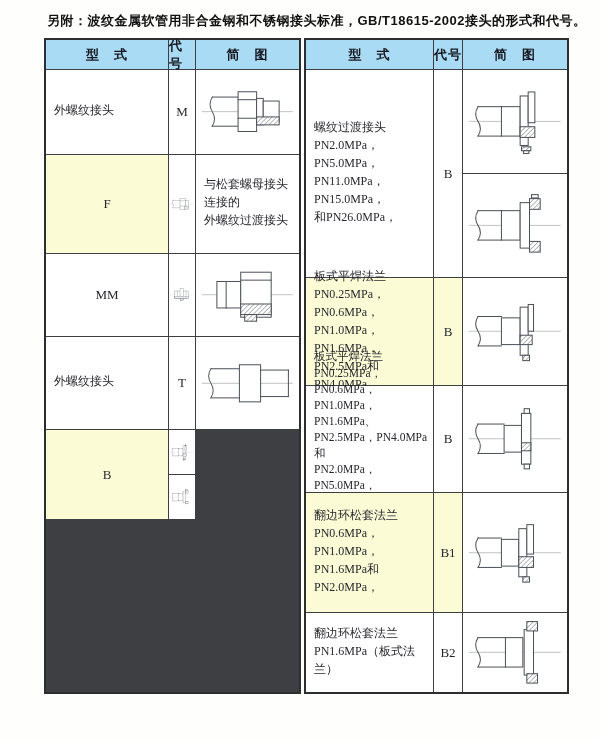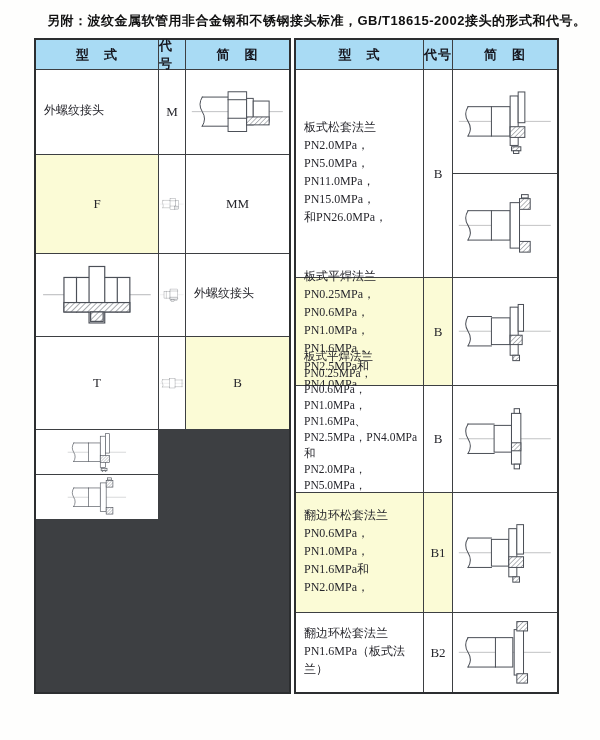--- a/index.html
+++ b/index.html
@@ -6,21 +6,21 @@
   body{
     width:600px;height:740px;position:relative;background:#fefefd;
     font-family:"Liberation Sans","DejaVu Sans",sans-serif;color:#1b1b1f;
     overflow:hidden;
   }
   .doc-title{
     position:absolute;left:33px;top:12px;width:540px;
     font-size:13px;font-weight:bold;letter-spacing:0.5px;color:#111;margin-left:14px;
   }
   .table-wrap{
-    position:absolute;left:34px;top:38px;display:flex;gap:3px;
+    position:absolute;left:44px;top:38px;display:flex;gap:3px;
   }
   .half{
     display:grid;gap:1px;background:#3d3f42;border:2px solid #2c2e30;
     height:652px;box-sizing:content-box;
   }
   .half.left{width:253px;grid-template-columns:122px 26px 1fr;
     grid-template-rows:29px 84px 98px 82px 92px 89px 1fr;}
   .half.right{width:261px;grid-template-columns:127px 28px 1fr;
     grid-template-rows:29px 207px 107px 106px 119px 1fr;}
   .hcell{
@@ -104,20 +104,22 @@
               <rect x="92" y="26" width="20" height="44" fill="#fff"></rect>
               <rect x="60" y="16" width="34" height="64" fill="#fff"></rect>
               <line x1="60" y1="28" x2="94" y2="28"></line>
               <line x1="60" y1="60" x2="94" y2="60"></line>
               <rect x="86" y="60" width="26" height="18" fill="url(#hx2)"></rect>
             </g>
           </svg>
         </div>
     </div>
 
+    <div class="tcell">与松套螺母接头连接的
+外螺纹过渡接头</div>
     <div class="ccell">MM</div>
     <div class="scell">
       <div class="sk">
           <svg viewBox="0 0 140 96" preserveAspectRatio="xMidYMid meet">
             <defs>
               <pattern id="hx3" width="5" height="5" patternUnits="userSpaceOnUse" patternTransform="rotate(45)">
                 <rect width="5" height="5" fill="#fff"></rect>
                 <line x1="0" y1="0" x2="0" y2="5" stroke="#565c63" stroke-width="1.3"></line>
               </pattern>
             </defs>
@@ -228,21 +230,21 @@
           </svg>
         </div>
     </div>
   </div>
 
   <div class="half right">
     <div class="hcell">型　式</div>
     <div class="hcell">代号</div>
     <div class="hcell">简　图</div>
 
-    <div class="tcell">板式松套法兰
+    <div class="tcell">螺纹过渡接头
 PN2.0MPa，PN5.0MPa，
 PN11.0MPa，PN15.0MPa，
 和PN26.0MPa，</div>
     <div class="ccell">B</div>
     <div class="scell">
       <div class="sk">
           <svg viewBox="0 0 140 96" preserveAspectRatio="xMidYMid meet">
             <defs>
               <pattern id="hx8" width="5" height="5" patternUnits="userSpaceOnUse" patternTransform="rotate(45)">
                 <rect width="5" height="5" fill="#fff"></rect>

